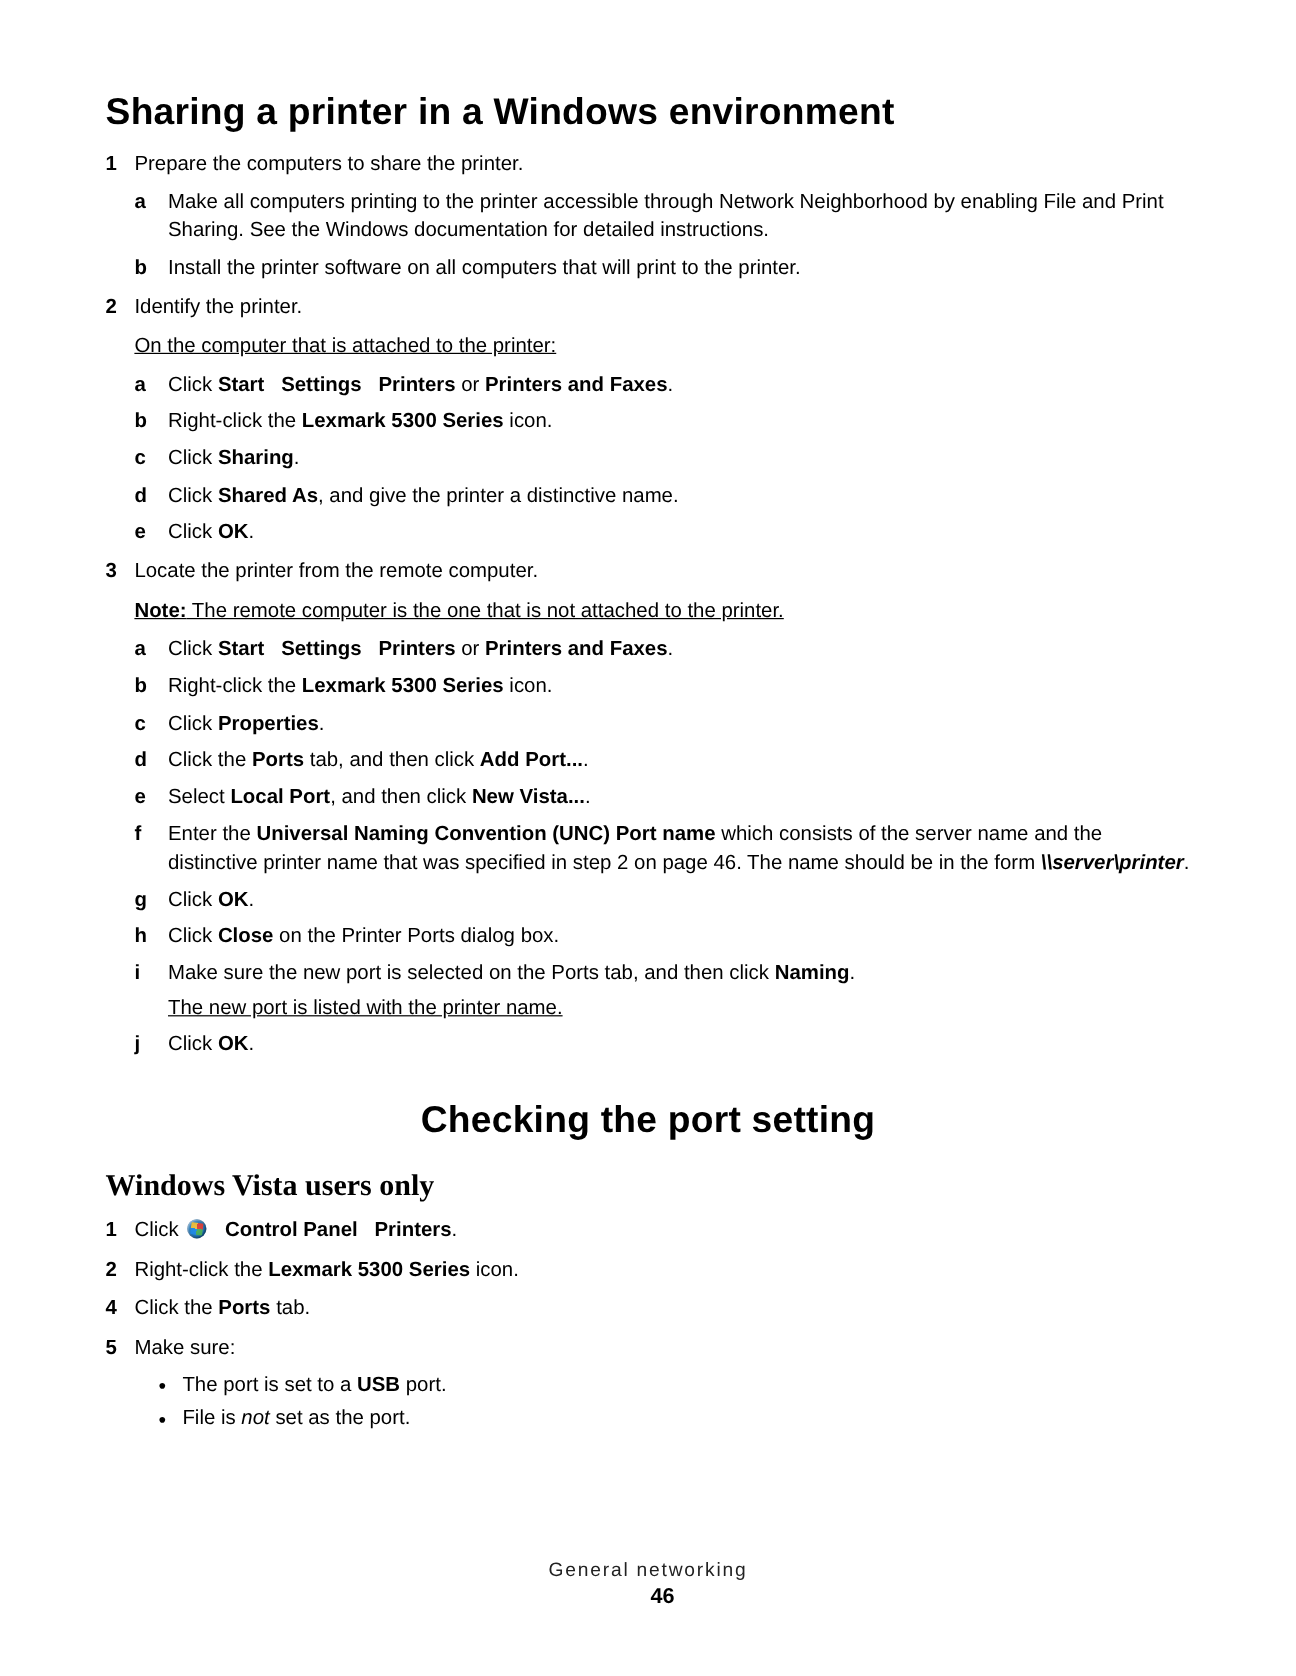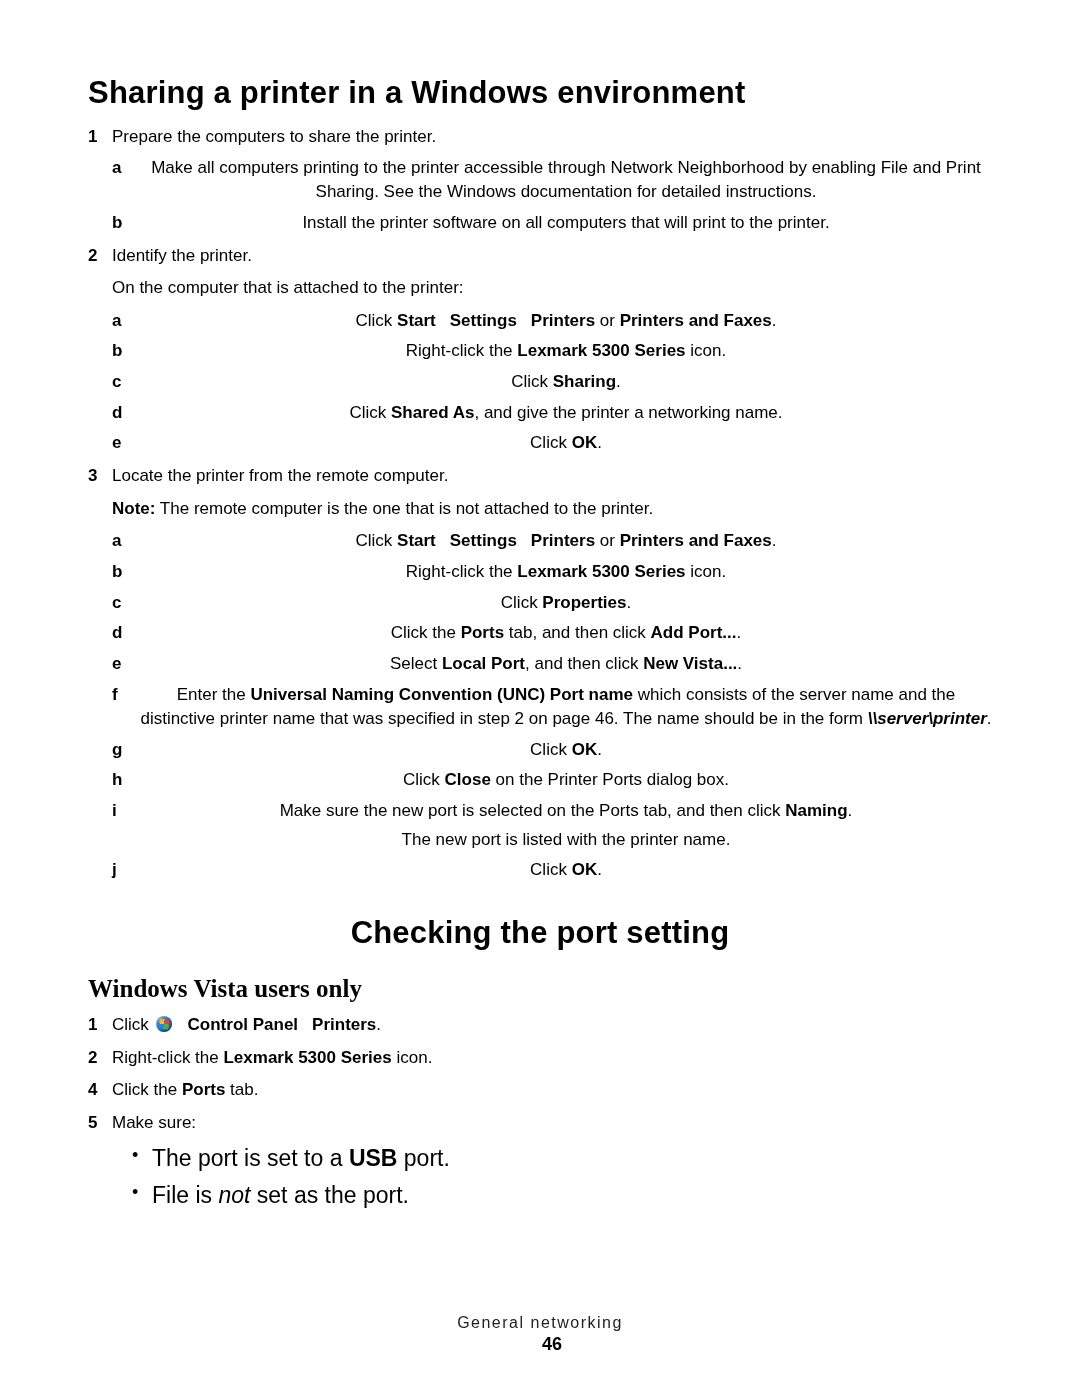--- a/index.html
+++ b/index.html
@@ -47,21 +47,20 @@
   }
   ol.num > li::before {
     position: absolute;
     left: 0;
     top: 0;
     font-weight: 700;
     content: attr(data-marker);
   }
   ol.alpha {
     margin-top: 6px;
-    text-align: center;
   }
   ol.alpha > li {
     position: relative;
     padding-left: 28px;
     margin: 6px 0;
     font-size: 17px;
     line-height: 1.45;
   }
   ol.alpha > li::before {
     position: absolute;
@@ -72,38 +71,39 @@
   }
   ul.bullet {
     list-style: none;
     padding: 0;
     margin: 6px 0 0 20px;
   }
   ul.bullet > li {
     position: relative;
     padding-left: 20px;
     margin: 4px 0;
-    font-size: 23px;
+    font-size: 17px;
     line-height: 1.45;
   }
   ul.bullet > li::before {
     content: "•";
     position: absolute;
     left: 0;
     top: 0;
     font-size: 18px;
   }
   .para {
     font-size: 17px;
     line-height: 1.45;
     margin: 8px 0;
+    text-decoration: underline;
   }
   .footer {
     position: absolute;
-    bottom: 42px;
+    bottom: 56px;
     left: 0;
     right: 0;
     text-align: center;
   }
   .footer-title {
     font-family: "Trebuchet MS", Arial, sans-serif;
     font-size: 16px;
     letter-spacing: 1.5px;
     color: #222;
   }
@@ -168,21 +168,21 @@
         <li data-marker="a">
           <span>Click </span><b>Start</b><span class="arrow"> </span><b>Settings</b><span class="arrow"> </span><b>Printers</b><span> or </span><b>Printers and Faxes</b><span>.</span>
         </li>
         <li data-marker="b">
           <span>Right-click the </span><b>Lexmark 5300 Series</b><span> icon.</span>
         </li>
         <li data-marker="c">
           <span>Click </span><b>Sharing</b><span>.</span>
         </li>
         <li data-marker="d">
-          <span>Click </span><b>Shared As</b><span>, and give the printer a networking name.</span>
+          <span>Click </span><b>Shared As</b><span>, and give the printer a distinctive name.</span>
         </li>
         <li data-marker="e">
           <span>Click </span><b>OK</b><span>.</span>
         </li>
       </ol>
     </li>
 
     <li data-marker="3">
       <span>Locate the printer from the remote computer.</span>
       <div class="para">

